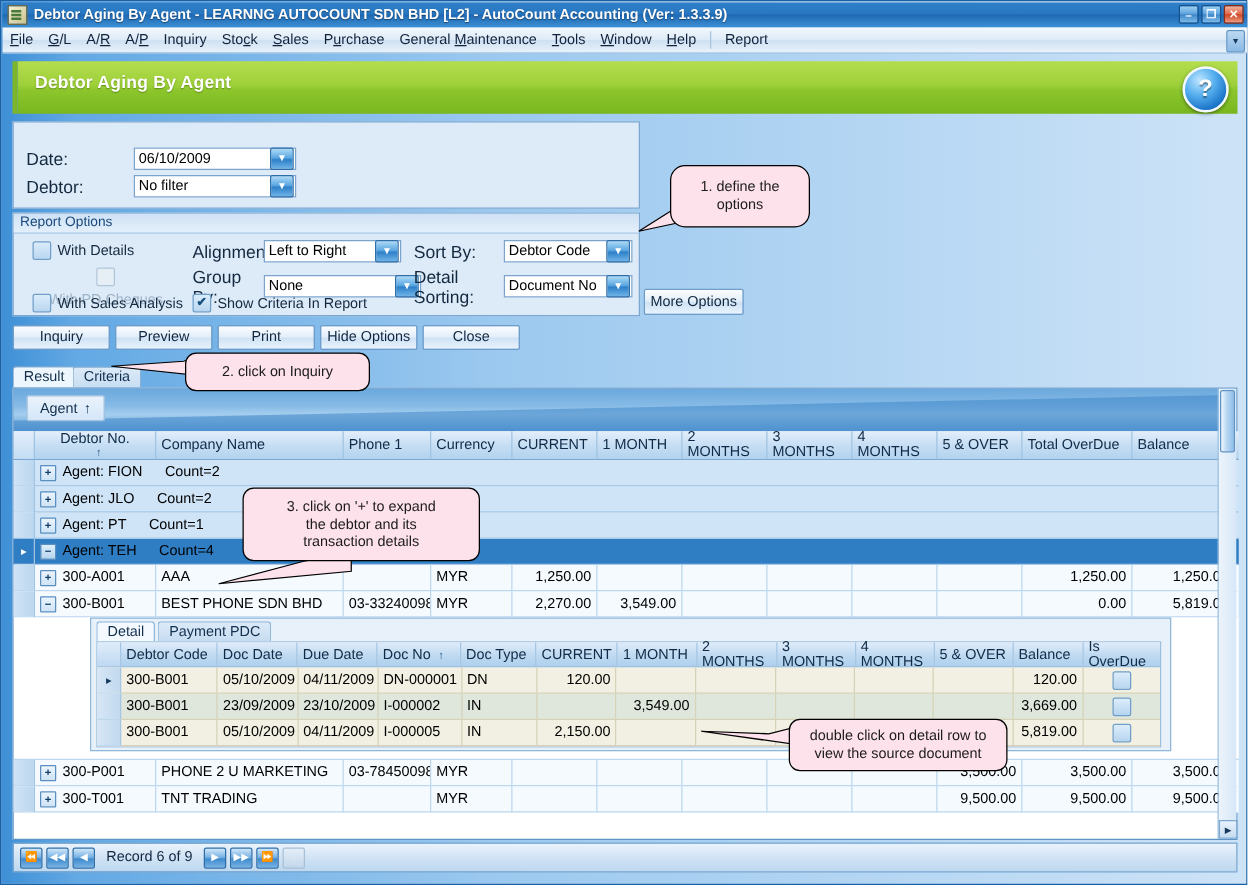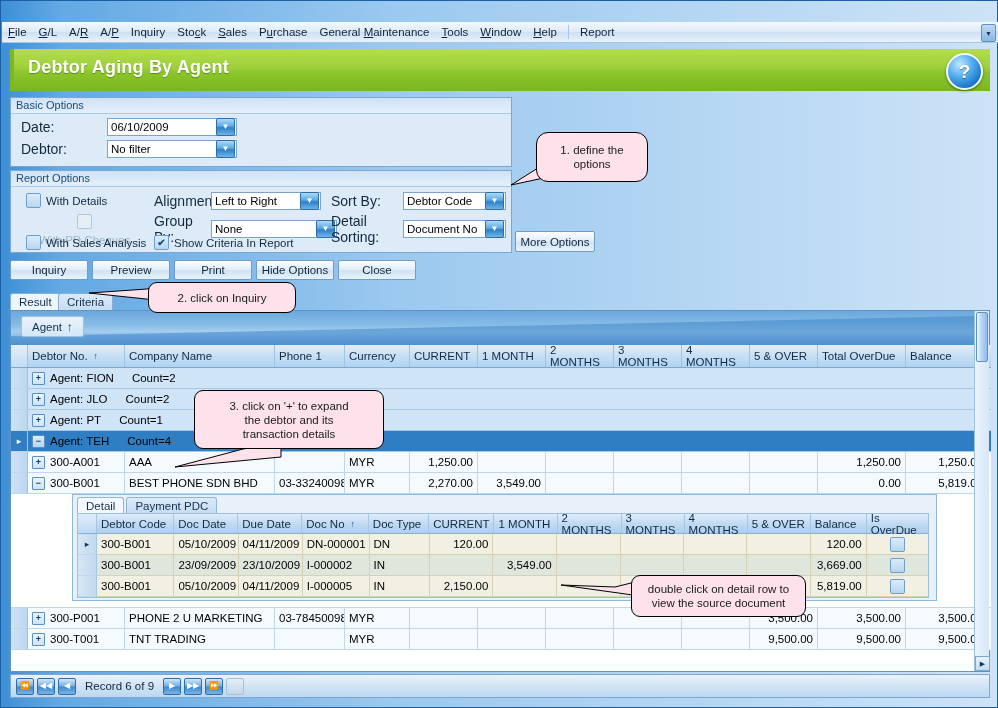--- a/index.html
+++ b/index.html
@@ -68,21 +68,21 @@
 
   
   .greenband{
     position:absolute;left:9px;top:48px;width:980px;height:42px;
     background:linear-gradient(to bottom,#b4dd4e 0%,#9ed03a 45%,#8cc62c 55%,#79b61f 100%);
     border-left:4px solid #7db62a;
     box-sizing:border-box;
   }
   .greenband .ttl{
     position:absolute;left:14px;top:8px;
-    font-size:18px;font-weight:bold;color:#fff;
+    font-size:14px;font-weight:bold;color:#fff;
     text-shadow:0 1px 1px rgba(60,90,10,.55);
     letter-spacing:.2px;
   }
   .helpbtn{
     position:absolute;right:10px;top:4px;width:33px;height:33px;border-radius:50%;
     background:radial-gradient(circle at 35% 28%,#bfe6ff 0%,#57b0ef 38%,#1a74c8 75%,#0d5296 100%);
     border:2px solid #f2f8fd;
     box-shadow:0 1px 3px rgba(0,0,0,.45);
     color:#fff;font-weight:bold;font-size:19px;
     display:flex;align-items:center;justify-content:center;
@@ -311,20 +311,29 @@
     color:#fff;font-size:8px;line-height:8px;box-sizing:border-box;
   }
   .navbtn.dis{background:linear-gradient(to bottom,#e4eef8,#c3d7ea);border-color:#a8c0d6;color:#dfeaf4;}
   .navlabel{font-size:11.5px;color:#10273f;padding:0 6px;}
 </style>
 </head>
 <body>
 
 <div id="app">
 
+  <div class="titlebar">
+    <div class="title-icon"></div>
+    <div class="title-text">Debtor Aging By Agent - LEARNNG AUTOCOUNT SDN BHD [L2] - AutoCount Accounting (Ver: 1.3.3.9)</div>
+    <div class="winbtns">
+      <div class="winbtn">–</div>
+      <div class="winbtn mx">❐</div>
+      <div class="winbtn cl">✕</div>
+    </div>
+  </div>
 
   <div class="menubar">
     <div class="menuitem"><u>F</u>ile</div>
     <div class="menuitem"><u>G</u>/L</div>
     <div class="menuitem">A/<u>R</u></div>
     <div class="menuitem">A/<u>P</u></div>
     <div class="menuitem">Inquiry</div>
     <div class="menuitem">Sto<u>c</u>k</div>
     <div class="menuitem"><u>S</u>ales</div>
     <div class="menuitem">P<u>u</u>rchase</div>
@@ -336,21 +345,20 @@
     <div class="menuitem">Report</div>
     <div class="menu-scroll">▼</div>
   </div>
 
   <div class="greenband">
     <div class="ttl">Debtor Aging By Agent</div>
   </div>
   <div class="helpbtn" style="position:absolute;right:14px;top:52px;">?</div>
 
   <div class="group" id="basic-options">
-    <div class="gtitle">Basic Options</div>
     <div class="frow" style="left:10px;top:20px;">
       <div class="flabel" style="width:86px;">Date:</div>
       <div class="combo" style="width:130px;">
         <div class="cval">06/10/2009</div>
         <div class="carrow">▼</div>
       </div>
     </div>
     <div class="frow" style="left:10px;top:42px;">
       <div class="flabel" style="width:86px;">Debtor:</div>
       <div class="combo" style="width:130px;">
@@ -446,21 +454,21 @@
       <div class="agent-chip">
         <span>Agent</span>
         <span>↑</span>
       </div>
     </div>
 
     <div id="maingrid">
 
       <div class="ghead">
         <div class="indicator" style="background:linear-gradient(to bottom,#e3eefb,#c4ddf3);border-bottom:none;"></div>
-        <div class="gh" style="width:97px;">
+        <div class="gh" style="width:97px;flex-direction:column;">
           <span>Debtor No.</span>
           <span class="sortarrow">↑</span>
         </div>
         <div class="gh" style="width:150px;">Company Name</div>
         <div class="gh" style="width:70px;">Phone 1</div>
         <div class="gh" style="width:65px;">Currency</div>
         <div class="gh" style="width:68px;">CURRENT</div>
         <div class="gh" style="width:68px;">1 MONTH</div>
         <div class="gh" style="width:68px;">2 MONTHS</div>
         <div class="gh" style="width:68px;">3 MONTHS</div>

